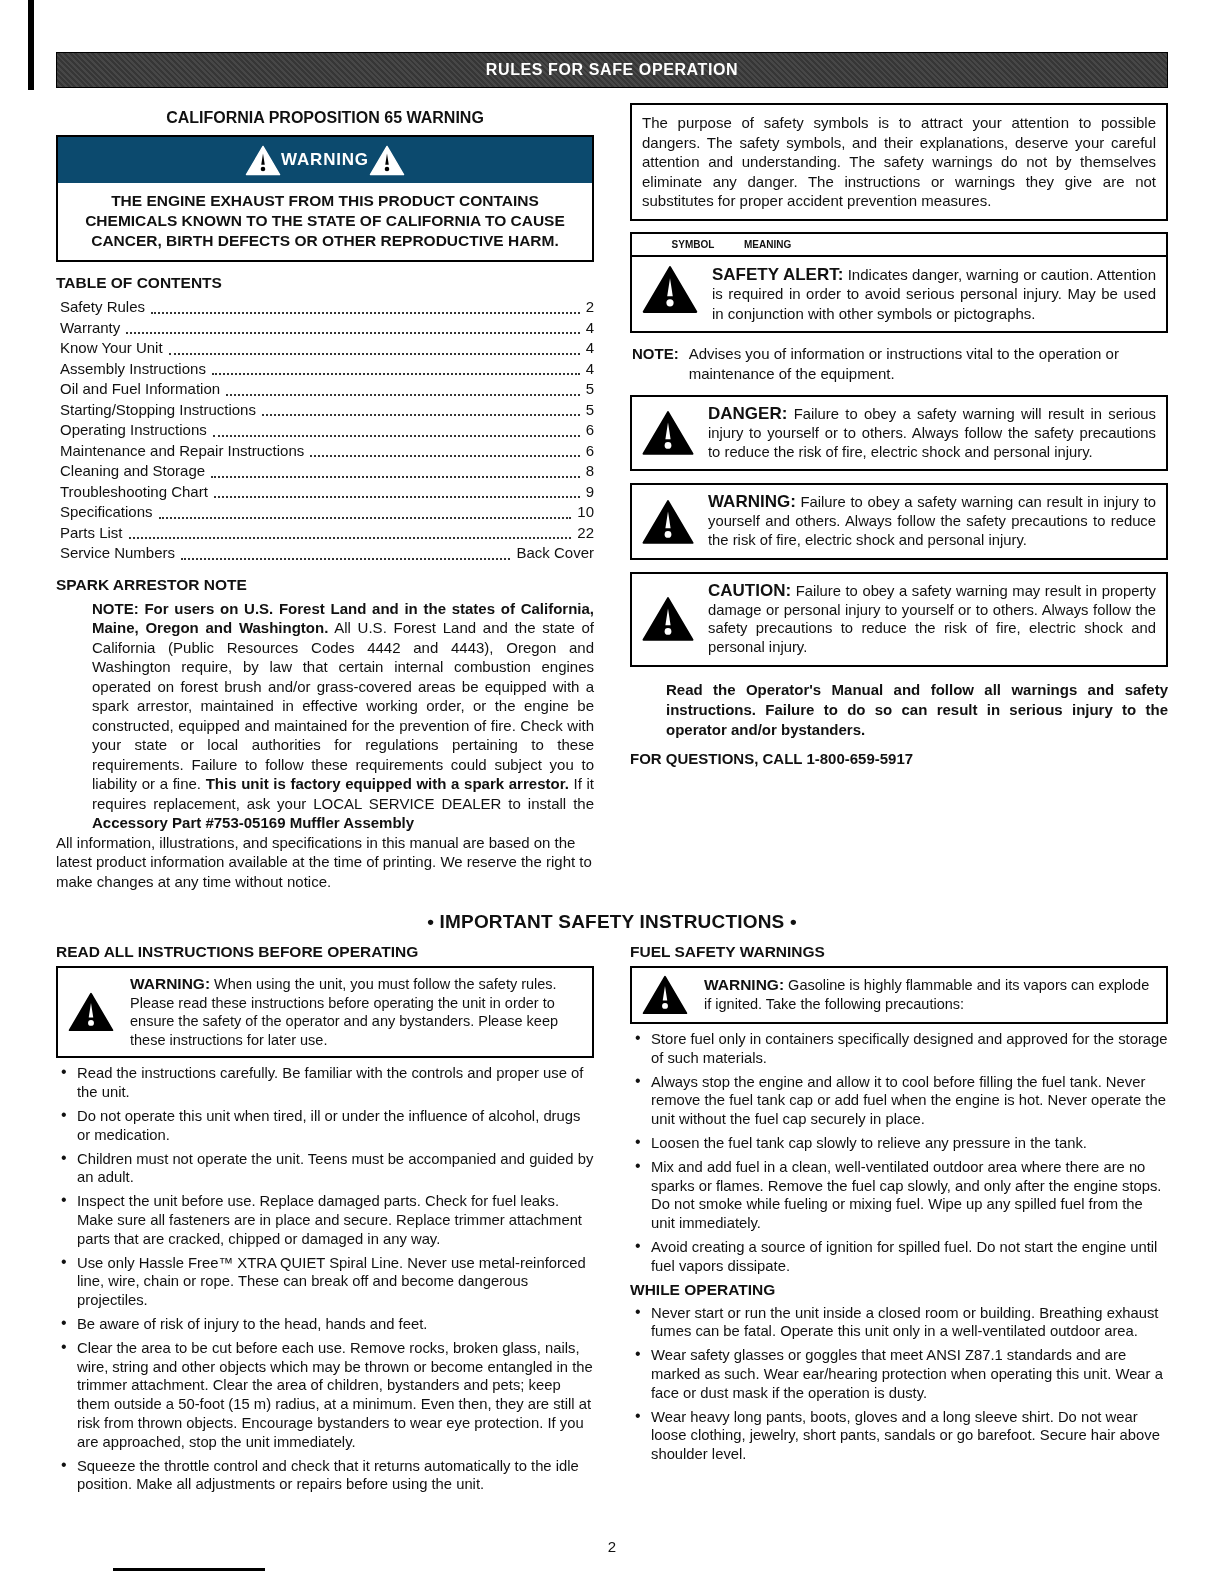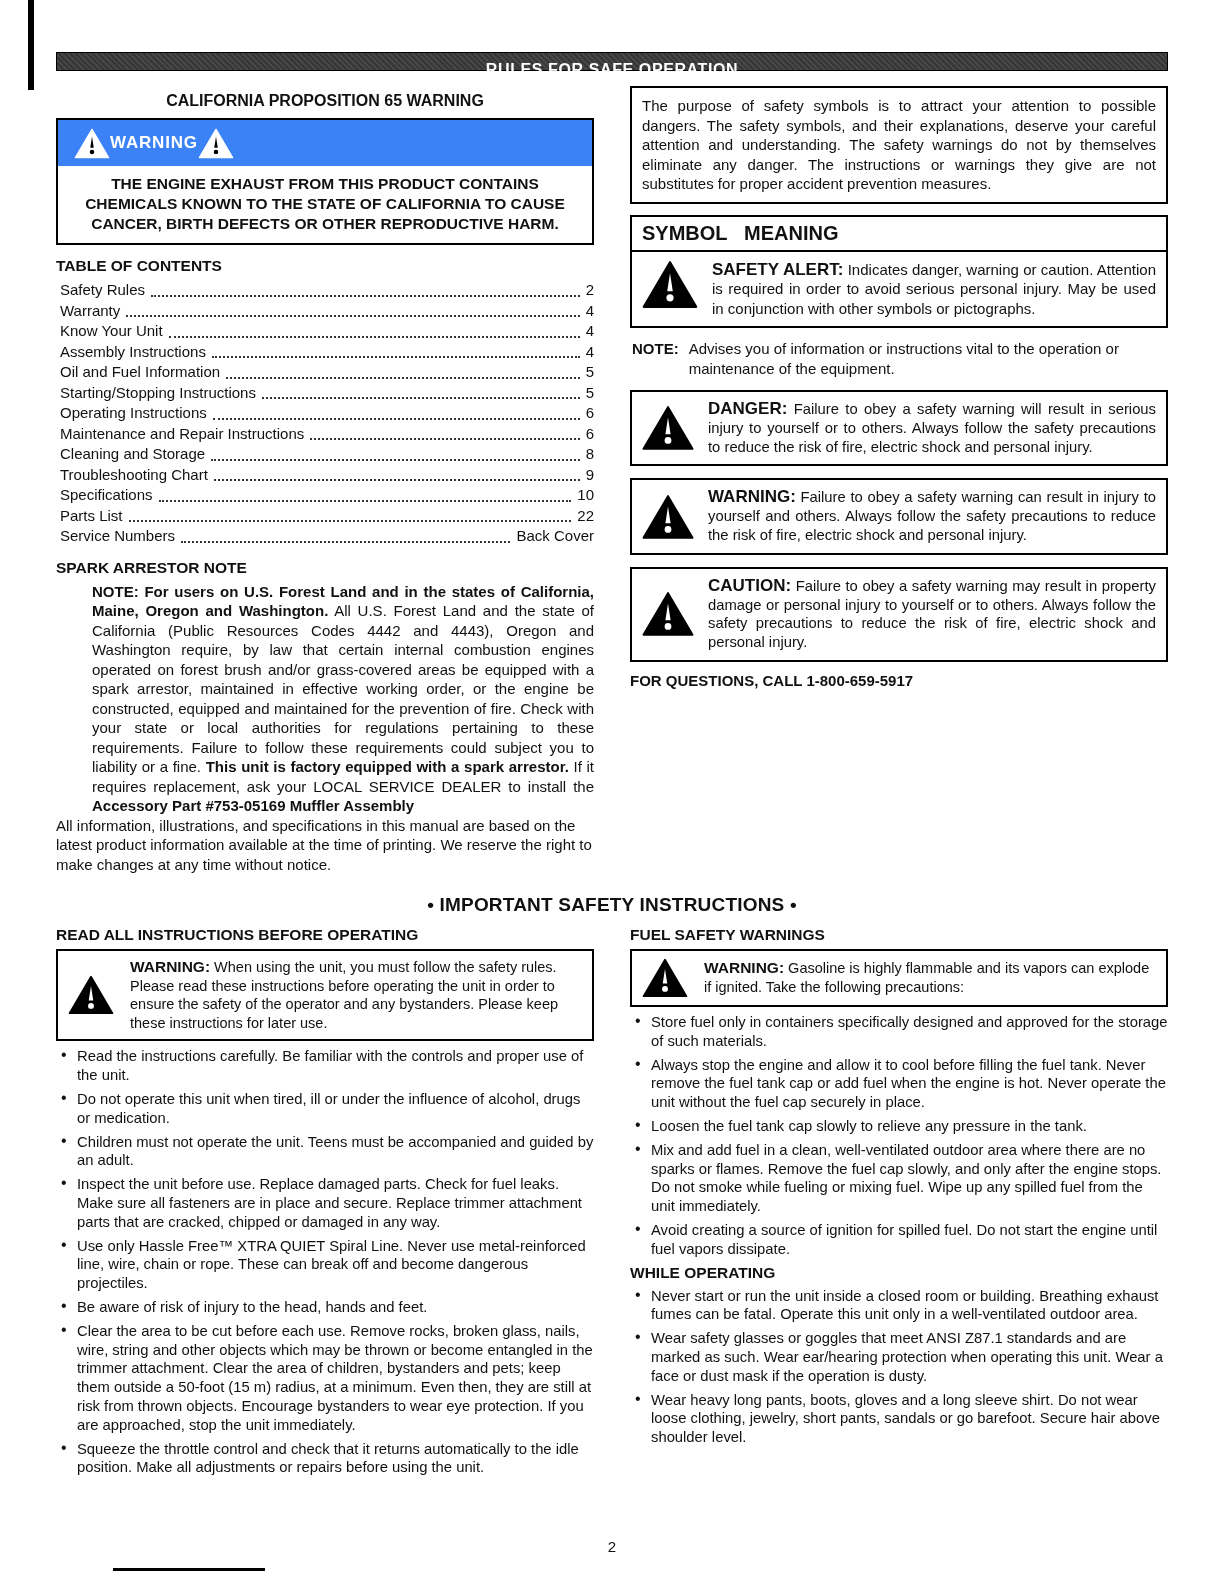--- a/index.html
+++ b/index.html
@@ -10,56 +10,56 @@
     -webkit-font-smoothing:antialiased;
   }
   .page { position:absolute; inset:0; padding:52px 56px 0 56px; }
 
   
   .scan-top { position:absolute; left:28px; top:0; width:6px; height:90px; background:#000; }
   .scan-bottom { position:absolute; left:113px; top:1568px; width:152px; height:3px; background:#000; }
 
   
   .header-bar {
-    height:19px; line-height:33px; text-align:center;
+    height:36px; line-height:33px; text-align:center;
     color:#fff; font-weight:bold; font-size:16px; letter-spacing:.6px;
     background:#3d3d3d;
     background-image:repeating-linear-gradient(45deg,#363636 0 2px,#474747 2px 4px);
     border:1px solid #000;
   }
 
   .cols { display:flex; gap:36px; margin-top:15px; }
   .col { width:538px; flex:0 0 538px; }
 
   h3.sec { font-size:15.5px; font-weight:bold; margin:12px 0 5px; }
   .justify { text-align:justify;margin-left:36px; }
   .body-text { font-size:15px; line-height:19.5px; }
 
   
   .prop65-title { font-size:16px; font-weight:bold; text-align:center; margin:6px 0 8px; }
   .prop65-box { border:2px solid #000; }
   .warn-banner {
-    background:#3b82f6; height:46px; display:flex; align-items:center;
-    justify-content:flex-start; padding:0 16px;
+    background:#0c4a6e; height:46px; display:flex; align-items:center;
+    justify-content:center; padding:0 16px;
   }
   .warn-banner .banner-label { color:#fff; font-weight:bold; font-size:17px; letter-spacing:.8px; }
   .prop65-body { font-weight:bold; font-size:15.5px; line-height:20px; text-align:center; padding:8px 10px 9px; }
 
   
   .toc { margin-top:2px; }
   .toc-row { display:flex; font-size:15px; line-height:20.5px; }
   .toc-label { white-space:nowrap; padding-left:4px; }
   .toc-dots { flex:1; margin:0 6px; align-self:flex-end; border-bottom:2px dotted #333; margin-bottom:4px; }
   .toc-page { white-space:nowrap; }
 
   
   .box { border:2px solid #000; }
   .purpose { padding:8px 10px; font-size:15px; line-height:19.5px; text-align:justify; }
   .sym-table { margin-top:11px; }
-  .sym-head { display:flex; border-bottom:2px solid #000; font-weight:bold; font-size:20px; padding:5px 10px; }
+  .sym-head { display:flex; border-bottom:2px solid #000; font-weight:bold; font-size:10px; padding:5px 10px;text-align:center; }
   .sym-head .c1 { width:102px; }
   .sym-row { display:flex; gap:14px; padding:8px 10px; align-items:flex-start; }
   .icon-txt { font-size:15px; line-height:19.5px; text-align:justify; }
   .lead-lg { font-size:17px; }
   .note-line { display:flex; gap:10px; margin:11px 2px 0; font-size:15px; line-height:19.5px; }
   .note-line b { flex:0 0 auto; }
   .alert-box { margin-top:12px; display:flex; gap:14px; padding:8px 10px; align-items:center; }
   .alert-box .txt { font-size:14.8px; line-height:18.8px; text-align:justify; }
   .bold-par { font-weight:bold; font-size:15px; line-height:20px; margin-top:13px; }
 
@@ -252,20 +252,21 @@
           <path d="M50 4 L97 84 L3 84 Z" fill="#000" stroke="#000" stroke-width="4" stroke-linejoin="round"></path>
           <path d="M50 24 L55 56 L45 56 Z" fill="#fff"></path>
             <circle cx="50" cy="68" r="6.5" fill="#fff"></circle>
         </svg>
         <p class="txt">
           <b class="lead-lg">CAUTION:</b>
           <span>Failure to obey a safety warning may result in property damage or personal injury to yourself or to others. Always follow the safety precautions to reduce the risk of fire, electric shock and personal injury.</span>
         </p>
       </div>
 
+      <p class="bold-par justify">Read the Operator's Manual and follow all warnings and safety instructions. Failure to do so can result in serious injury to the operator and/or bystanders.</p>
       <p class="bold-par" style="margin-top:9px;">FOR QUESTIONS, CALL 1-800-659-5917</p>
     </div>
   </div>
 
   <div class="isi-title">• IMPORTANT SAFETY INSTRUCTIONS •</div>
 
   <div class="cols" style="margin-top:4px;">
 
     <div class="col">
       <h3 class="sec" style="margin-top:0;">READ ALL INSTRUCTIONS BEFORE OPERATING</h3>

